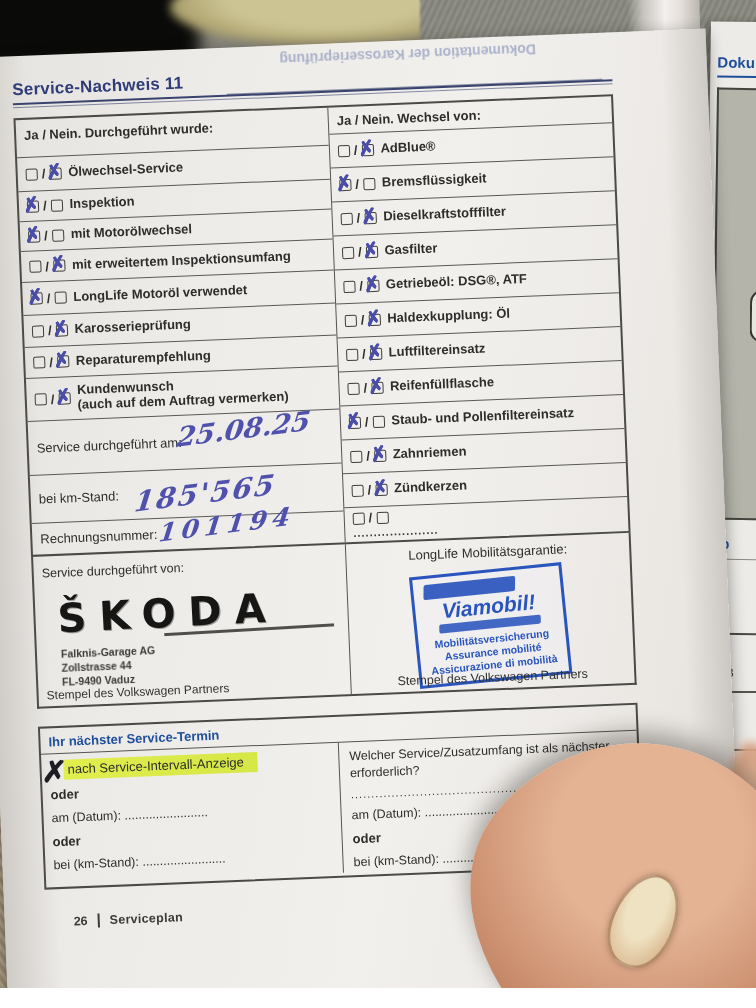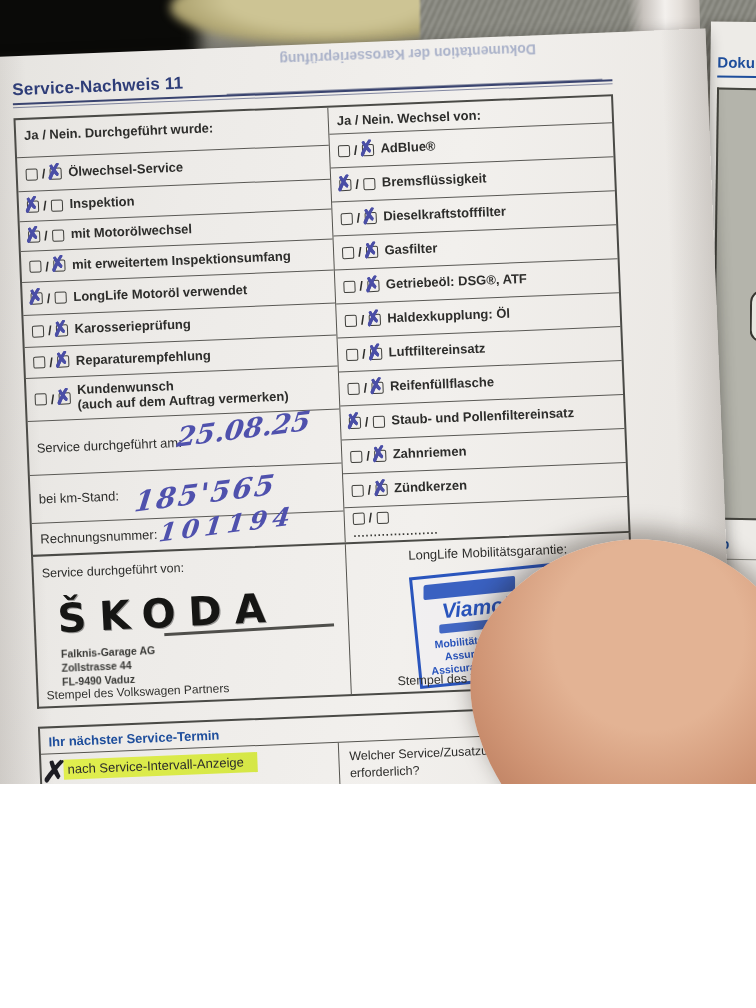--- a/index.html
+++ b/index.html
@@ -1,16 +1,16 @@
 <!DOCTYPE html>
 <html><head>
 <meta charset="utf-8">
 <style>
   html,body{margin:0;padding:0;}
-  .photo{position:relative;width:756px;height:784px;overflow:hidden;
+  .photo{position:relative;width:756px;height:988px;overflow:hidden;
     background:linear-gradient(180deg,#83837a 0,#8a887e 60px,#9a968c 120px,#a39a8a 100%);
     font-family:"Liberation Sans",sans-serif;}
   
   .bg-black{position:absolute;left:-30px;top:-30px;width:230px;height:100px;background:#0a0a08;filter:blur(8px);}
   .bg-finger-top{position:absolute;left:170px;top:-30px;width:310px;height:75px;border-radius:50%;
     background:radial-gradient(ellipse at 50% 40%,#cdc494 0 45%,#a59a66 75%,rgba(120,110,70,0));filter:blur(5px);}
   .bg-fabric-top{position:absolute;left:420px;top:-10px;width:360px;height:100px;
     background:repeating-linear-gradient(115deg,#93938c 0 3px,#7d7d74 3px 6px);filter:blur(1px);}
   .bg-fabric-left{position:absolute;left:-10px;top:690px;width:90px;height:330px;
     background:repeating-linear-gradient(55deg,#b5a78e 0 3px,#93866d 3px 7px);filter:blur(1px);}

